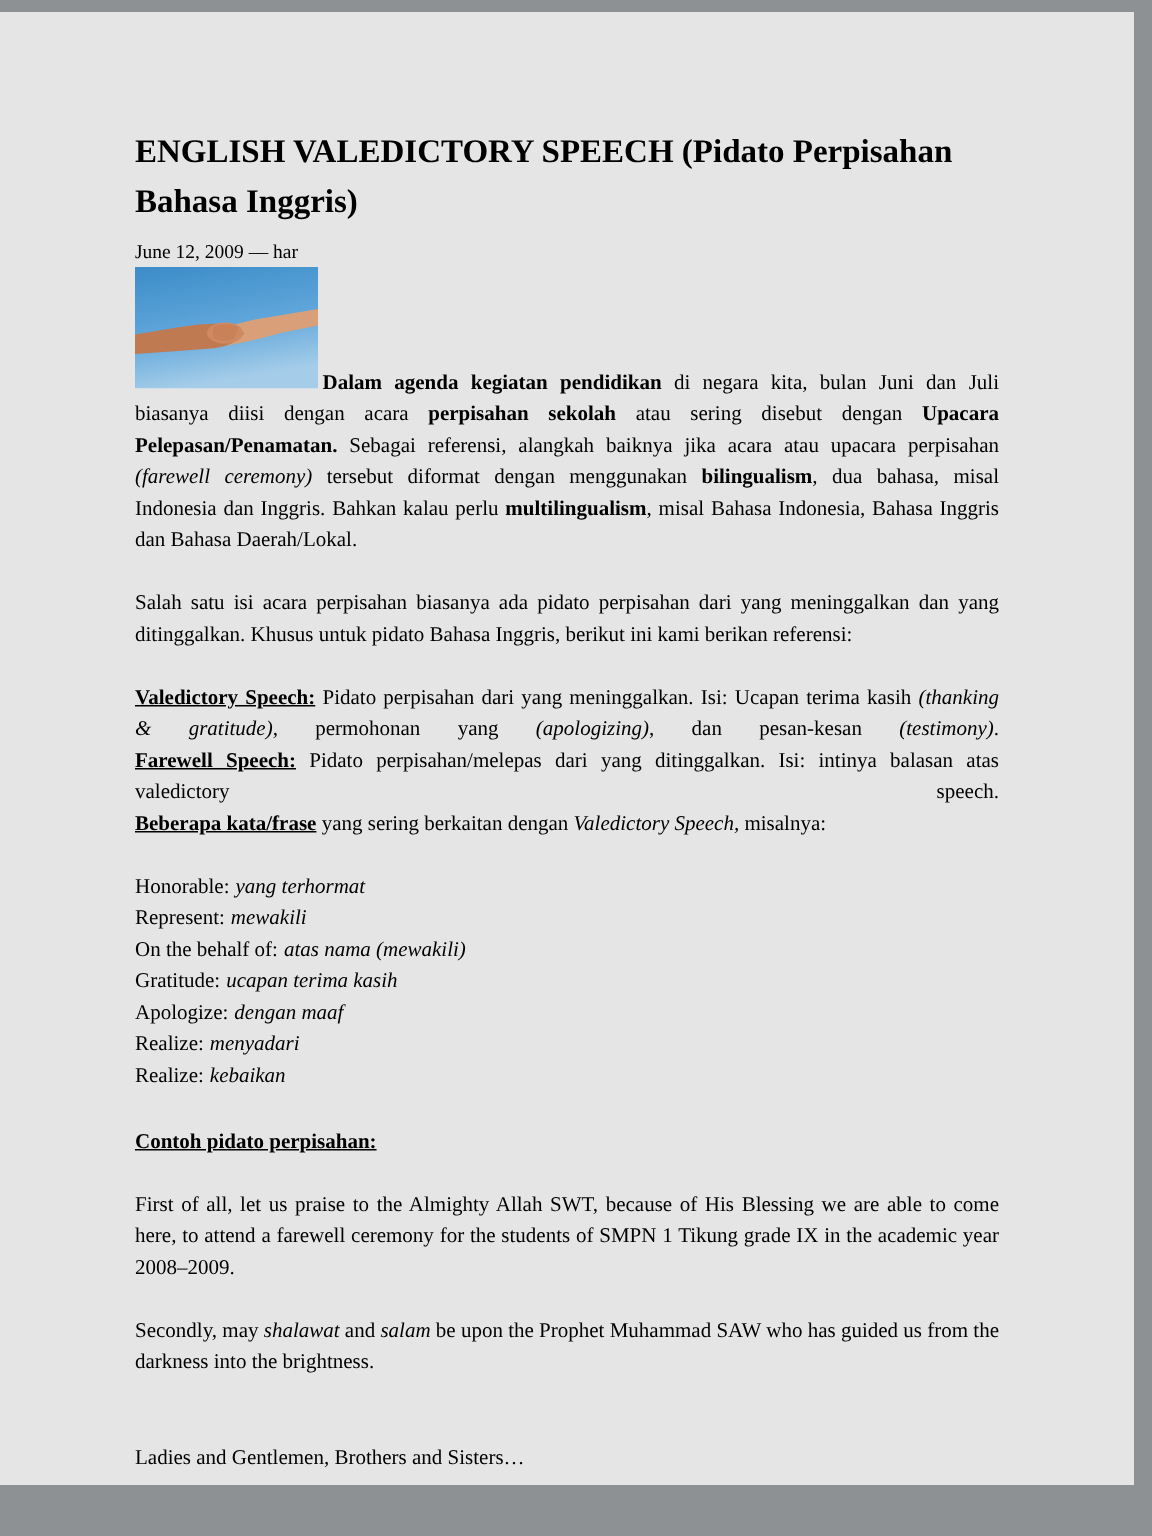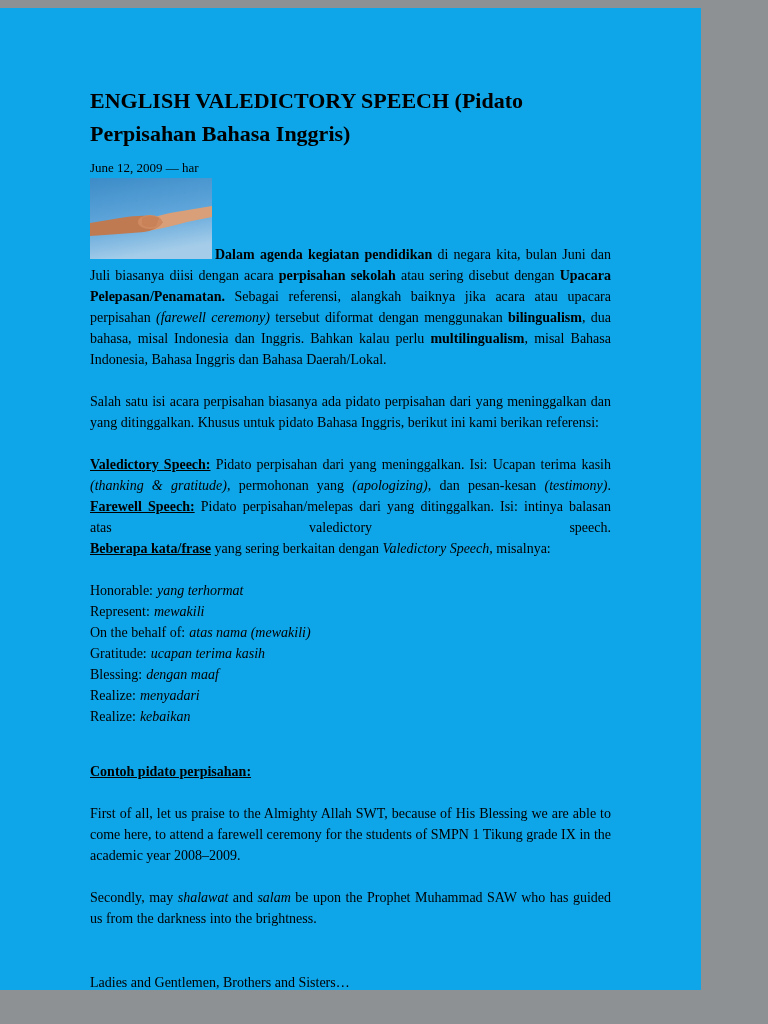--- a/index.html
+++ b/index.html
@@ -6,23 +6,23 @@
   html, body { width:768px; }
   body {
     background:#8e9193;
     font-family:"Liberation Serif", serif;
     color:#000;
   }
   .gray-bar { width:768px; background:#8e9193; }
   .gray-bar.top { height:8px; }
   .gray-bar.bottom { height:34px; }
   .page {
-    width:701px;
+    width:756px;
     height:982px;
-    background:#0ea5e9;
+    background:#e5e5e5;
     padding:76px 90px 0 90px;
     overflow:hidden;
   }
   .title {
     font-size:22px;
     line-height:33px;
     font-weight:bold;
     margin-bottom:9px;
   }
   .dateline {
@@ -44,21 +44,21 @@
     display:inline-block;
     width:122px;
     height:81px;
     margin-right:3px;
     vertical-align:baseline;
     line-height:0;
   }
   .photo svg { display:block; width:122px; height:81px; }
   .word-line { font-size:14px; line-height:21px; text-align:left; }
   .word-line .wv { font-style:italic; margin-left:4px; }
-  .word-list { margin-bottom:34px; }
+  .word-list { margin-bottom:23px; }
   .heading {
     font-size:14px;
     line-height:21px;
     font-weight:bold;
     margin:21px 0;
     text-align:left;
   }
 </style>
 </head>
 <body>
@@ -93,21 +93,21 @@
 
     <div class="body jlast tight"><b class="u">Farewell Speech:</b><span> Pidato perpisahan/melepas dari yang ditinggalkan. Isi: intinya balasan atas valedictory speech.</span></div>
 
     <div class="body"><b class="u">Beberapa kata/frase</b><span> yang sering berkaitan dengan </span><i>Valedictory Speech,</i><span> misalnya:</span></div>
 
     <div class="word-list">
       <div class="word-line"><span class="wl">Honorable:</span><i class="wv">yang terhormat</i></div>
       <div class="word-line"><span class="wl">Represent:</span><i class="wv">mewakili</i></div>
       <div class="word-line"><span class="wl">On the behalf of:</span><i class="wv">atas nama (mewakili)</i></div>
       <div class="word-line"><span class="wl">Gratitude:</span><i class="wv">ucapan terima kasih</i></div>
-      <div class="word-line"><span class="wl">Blessing:</span><i class="wv">dengan maaf</i></div>
+      <div class="word-line"><span class="wl">Apologize:</span><i class="wv">dengan maaf</i></div>
       <div class="word-line"><span class="wl">Realize:</span><i class="wv">menyadari</i></div>
       <div class="word-line"><span class="wl">Realize:</span><i class="wv">kebaikan</i></div>
     </div>
 
     <div class="heading"><span class="u">Contoh pidato perpisahan:</span></div>
 
     <p class="body">First of all, let us praise to the Almighty Allah SWT, because of His Blessing we are able to come here, to attend a farewell ceremony for the students of SMPN 1 Tikung grade IX in the academic year 2008–2009.</p>
 
     <p class="body"><span>Secondly, may </span><i>shalawat</i><span> and </span><i>salam</i><span> be upon the Prophet Muhammad SAW who has guided us from the darkness into the brightness.</span></p>
 

